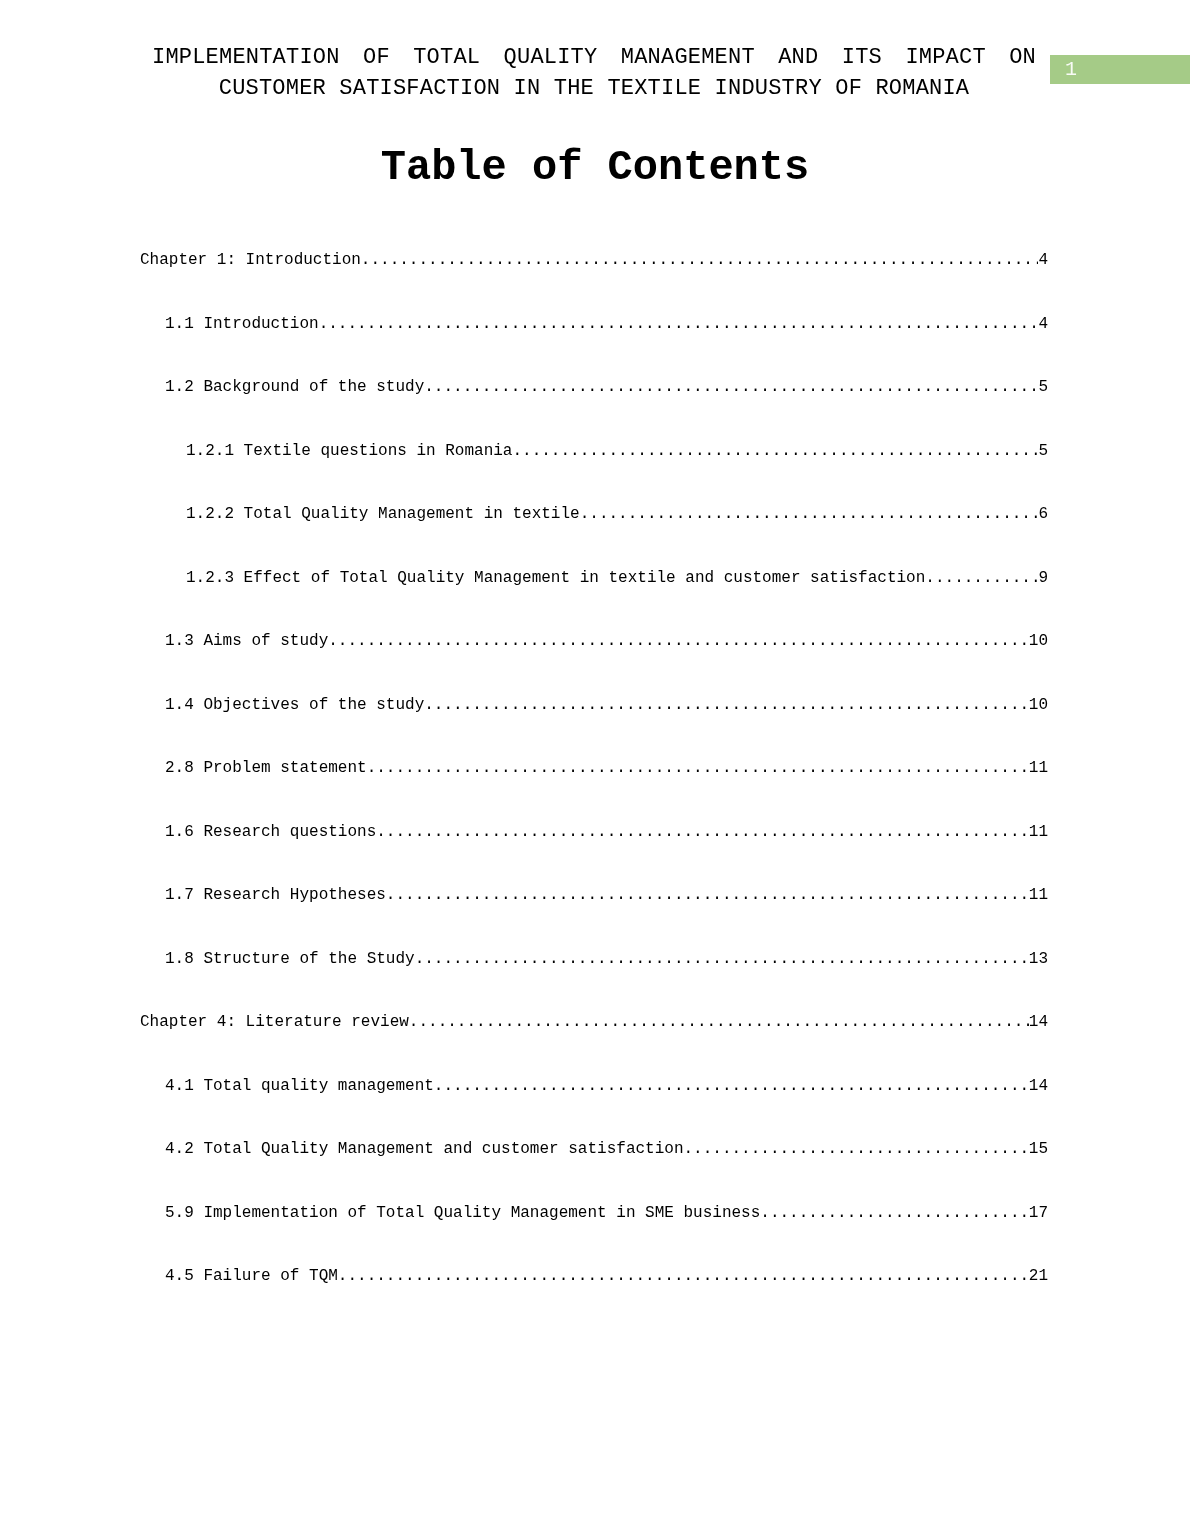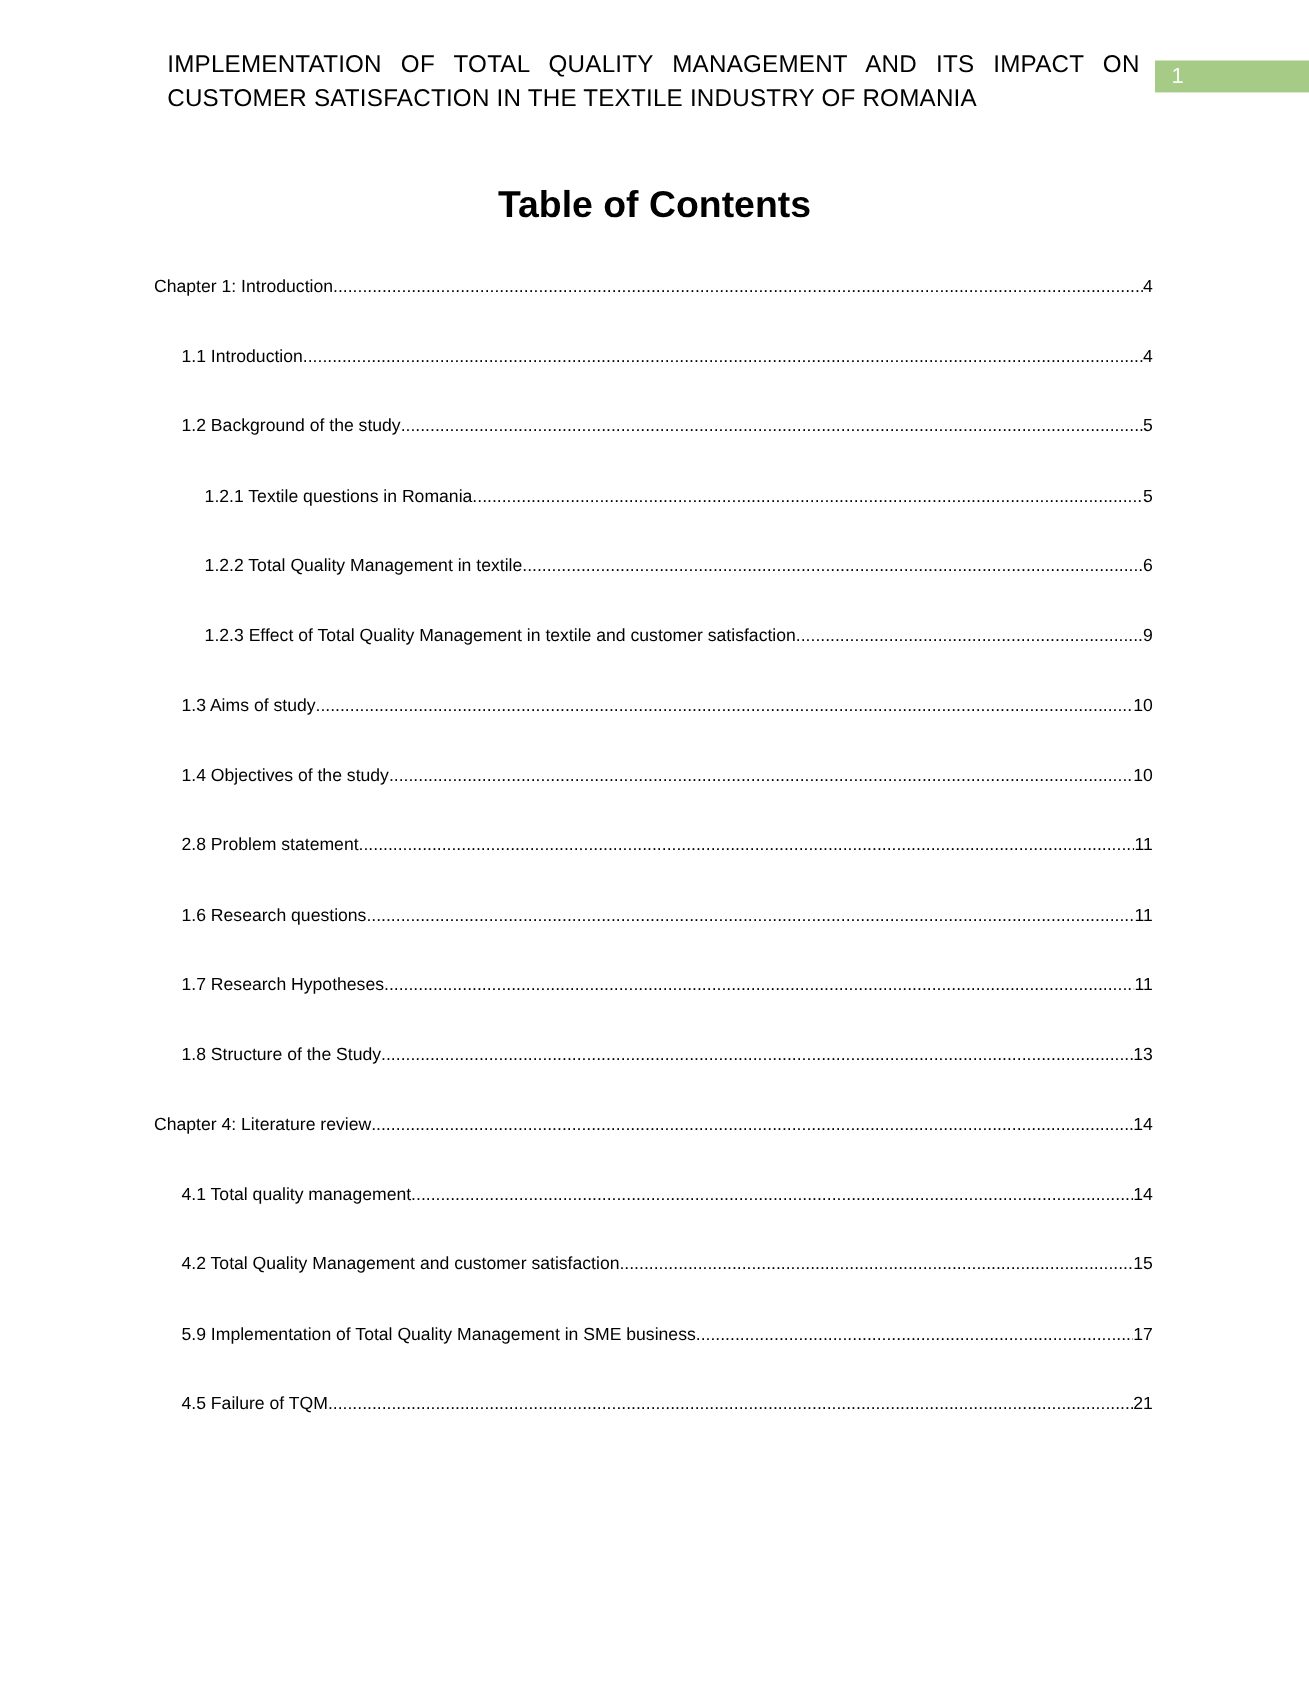--- a/index.html
+++ b/index.html
@@ -5,42 +5,42 @@
   html, body {
     margin: 0;
     padding: 0;
     background: #ffffff;
   }
   .page {
     position: relative;
     width: 1190px;
     height: 1540px;
     background: #ffffff;
-    font-family: Liberation Sans, sans-serif;
+    font-family: Liberation Mono, monospace;
     color: #000000;
     overflow: hidden;
   }
 
   
   .header-text {
     position: absolute;
     left: 152px;
     top: 42px;
     width: 884px;
     font-size: 22px;
     line-height: 31px;
     letter-spacing: 0.2px;
   }
   .header-line-1 {
     text-align: justify;
     text-align-last: justify;
     white-space: normal;
   }
   .header-line-2 {
-    text-align: left;
+    text-align: center;
   }
 
   
   .page-badge {
     position: absolute;
     left: 1050px;
     top: 55px;
     width: 140px;
     height: 29px;
     background: #a5cb87;
@@ -48,25 +48,25 @@
     font-size: 20px;
     line-height: 29px;
     padding-left: 15px;
     box-sizing: border-box;
   }
 
   
   .toc-title {
     position: absolute;
     left: 0;
-    top: 166px;
+    top: 148px;
     width: 100%;
     margin: 0;
     text-align: center;
-    font-size: 34px;
+    font-size: 42px;
     font-weight: bold;
     line-height: 40px;
   }
 
   
   .toc {
     position: absolute;
     left: 140px;
     top: 247px;
     width: 908px;

